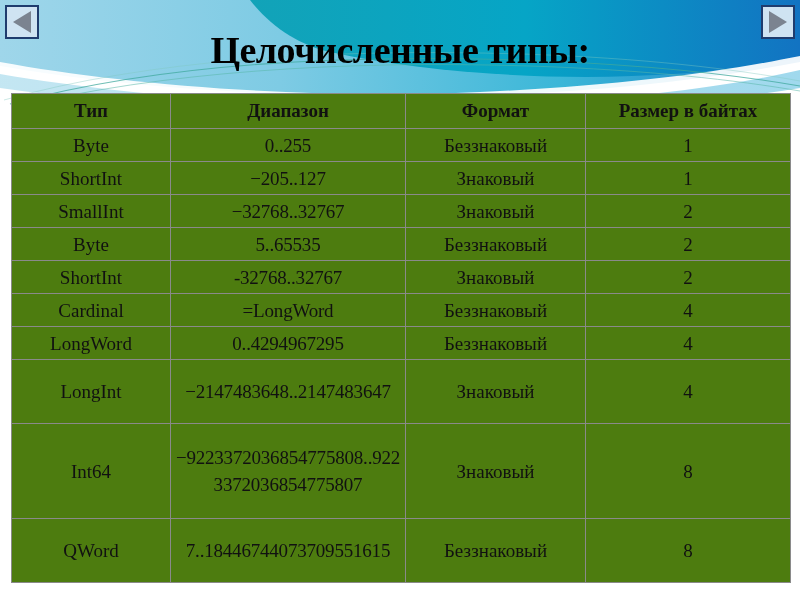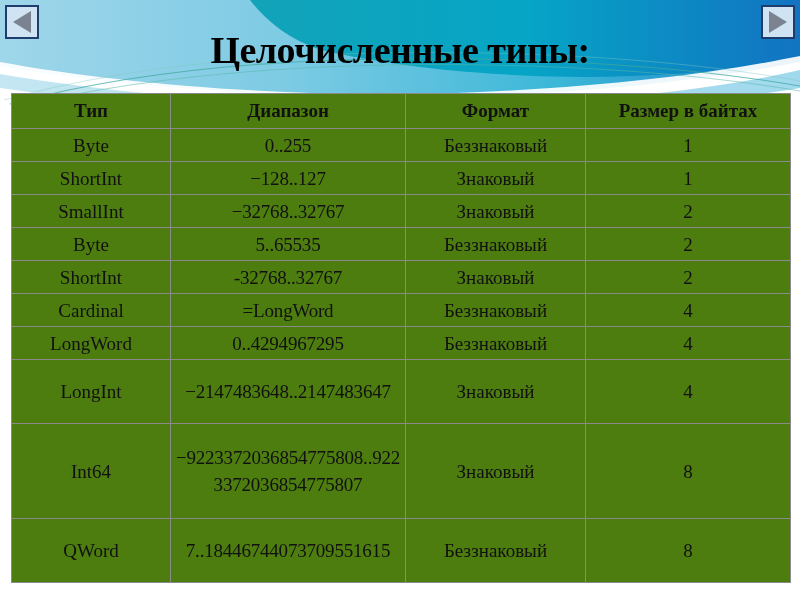--- a/index.html
+++ b/index.html
@@ -202,21 +202,21 @@
       </thead>
       <tbody>
           <tr class="r-1">
             <td>Byte</td>
             <td class="range">0..255</td>
             <td>Беззнаковый</td>
             <td>1</td>
           </tr>
           <tr class="r-1">
             <td>ShortInt</td>
-            <td class="range">−128..127</td>
+            <td class="range">−205..127</td>
             <td>Знаковый</td>
             <td>1</td>
           </tr>
           <tr class="r-1">
             <td>SmallInt</td>
             <td class="range">−32768..32767</td>
             <td>Знаковый</td>
             <td>2</td>
           </tr>
           <tr class="r-1">

